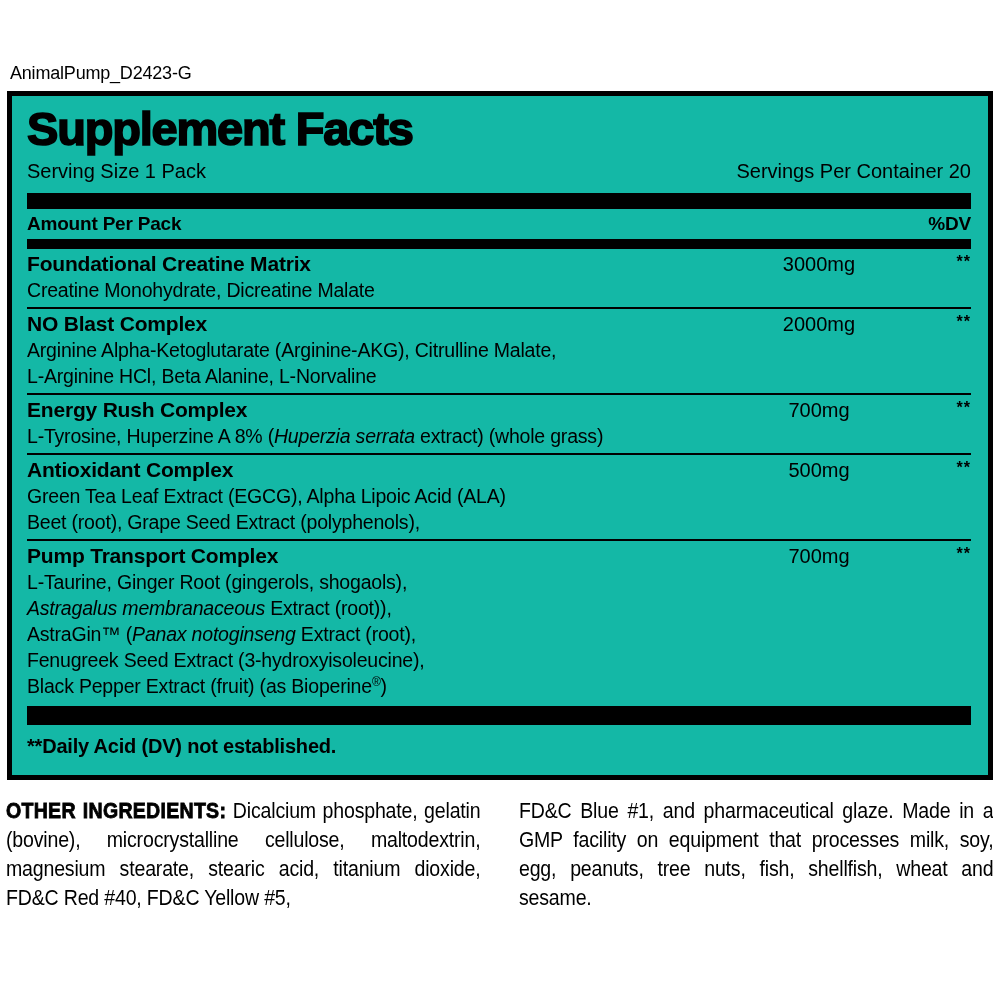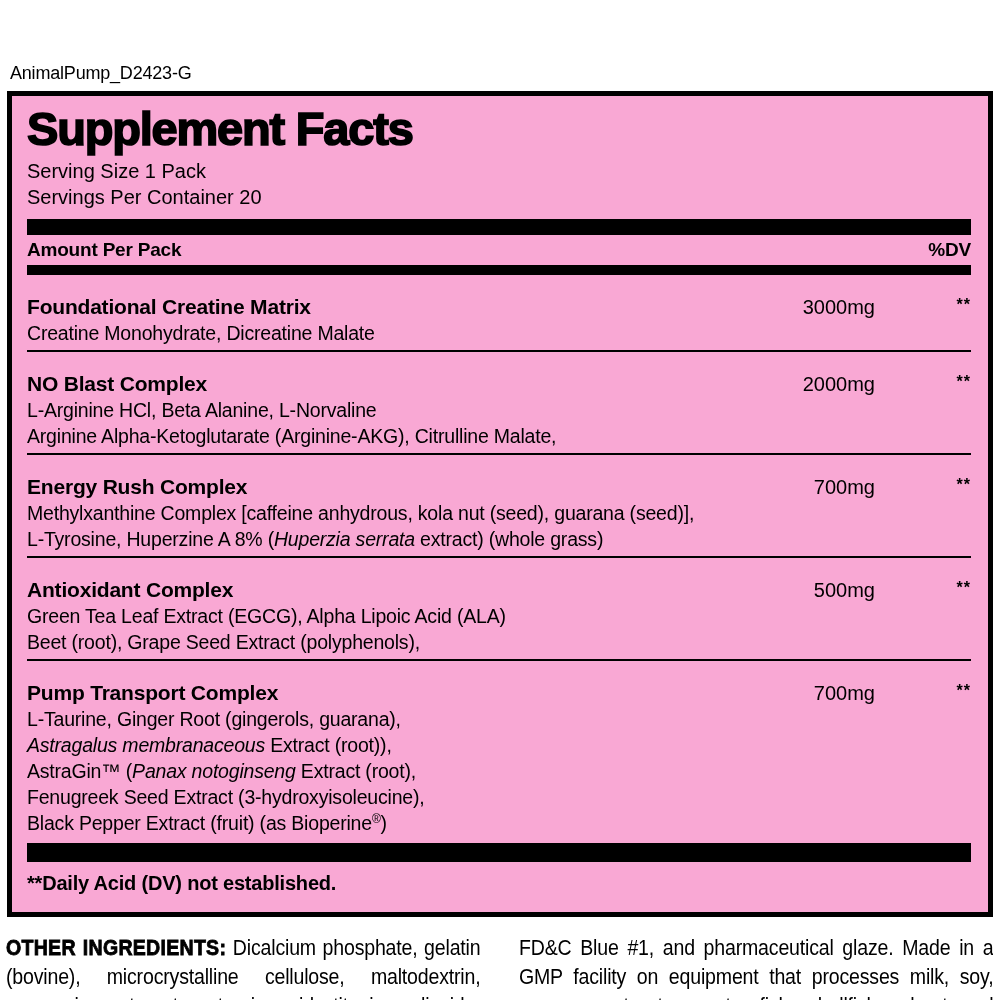--- a/index.html
+++ b/index.html
@@ -12,66 +12,65 @@
   }
   .doc-label {
     margin: 62px 0 7px 10px;
     font-size: 18px;
     line-height: 22px;
     letter-spacing: -0.2px;
   }
   .panel {
     margin: 0 7px;
     border: 5px solid #000;
-    background: #f9a8d4;
+    background: #14b8a6;
   }
   .panel-inner {
     padding: 5px 17px 17px 15px;
   }
   .sf-title {
     font-size: 47px;
     line-height: 55px;
     font-weight: bold;
     letter-spacing: -1.2px;
     -webkit-text-stroke: 1.7px #000;
   }
   .serving-row {
     display: flex;
     justify-content: space-between;
     font-size: 20px;
     line-height: 26px;
     margin-top: 2px;
-    flex-direction: column;
   }
   .bar { background: #000; }
   .bar-1 { height: 16px; margin-top: 9px; }
   .bar-2 { height: 10px; }
   .bar-3 { height: 19px; margin-top: 3px; }
   .col-headers {
     display: flex;
     justify-content: space-between;
     font-size: 19px;
     font-weight: bold;
     line-height: 24px;
     padding: 3px 0;
     letter-spacing: -0.2px;
     text-align: right;
   }
-  .section { padding: 19px 0 4px; }
+  .section { padding: 2px 0 4px; }
   .section + .section { border-top: 2.5px solid #000; }
   .sec-head { display: flex; align-items: flex-start; line-height: 26px; }
   .sec-name {
     flex: 1;
     font-weight: bold;
     font-size: 21px;
     letter-spacing: -0.2px;
   }
   .sec-amount {
     width: 112px;
-    text-align: right;
+    text-align: center;
     font-size: 20px;
   }
   .sec-dv {
     width: 96px;
     text-align: right;
     font-size: 16px;
     font-weight: bold;
     line-height: 22px;
     letter-spacing: 1px;
   }
@@ -137,48 +136,47 @@
             <span class="sec-dv">**</span>
           </div>
           <div class="ing-line"><span>Creatine Monohydrate, Dicreatine Malate</span></div>
         </div>
         <div class="section">
           <div class="sec-head">
             <span class="sec-name">NO Blast Complex</span>
             <span class="sec-amount">2000mg</span>
             <span class="sec-dv">**</span>
           </div>
+          <div class="ing-line"><span>Arginine Alpha-Ketoglutarate (Arginine-AKG), Citrulline Malate,</span></div>
           <div class="ing-line"><span>L-Arginine HCl, Beta Alanine, L-Norvaline</span></div>
-          <div class="ing-line"><span>Arginine Alpha-Ketoglutarate (Arginine-AKG), Citrulline Malate,</span></div>
         </div>
         <div class="section">
           <div class="sec-head">
             <span class="sec-name">Energy Rush Complex</span>
             <span class="sec-amount">700mg</span>
             <span class="sec-dv">**</span>
           </div>
-          <div class="ing-line"><span>Methylxanthine Complex [caffeine anhydrous, kola nut (seed), guarana (seed)],</span></div>
           <div class="ing-line"><span>L-Tyrosine, Huperzine A 8% (</span><i>Huperzia serrata</i><span> extract) (whole grass)</span></div>
         </div>
         <div class="section">
           <div class="sec-head">
             <span class="sec-name">Antioxidant Complex</span>
             <span class="sec-amount">500mg</span>
             <span class="sec-dv">**</span>
           </div>
           <div class="ing-line"><span>Green Tea Leaf Extract (EGCG), Alpha Lipoic Acid (ALA)</span></div>
           <div class="ing-line"><span>Beet (root), Grape Seed Extract (polyphenols),</span></div>
         </div>
         <div class="section">
           <div class="sec-head">
             <span class="sec-name">Pump Transport Complex</span>
             <span class="sec-amount">700mg</span>
             <span class="sec-dv">**</span>
           </div>
-          <div class="ing-line"><span>L-Taurine, Ginger Root (gingerols, guarana),</span></div>
+          <div class="ing-line"><span>L-Taurine, Ginger Root (gingerols, shogaols),</span></div>
           <div class="ing-line"><i>Astragalus membranaceous</i><span> Extract (root)),</span></div>
           <div class="ing-line"><span>AstraGin™ (</span><i>Panax notoginseng</i><span> Extract (root),</span></div>
           <div class="ing-line"><span>Fenugreek Seed Extract (3-hydroxyisoleucine),</span></div>
           <div class="ing-line"><span>Black Pepper Extract (fruit) (as Bioperine</span><sup>®</sup><span>)</span></div>
         </div>
       </div>
 
     <div class="bar bar-3"></div>
 
     <div class="footnote">**Daily Acid (DV) not established.</div>

